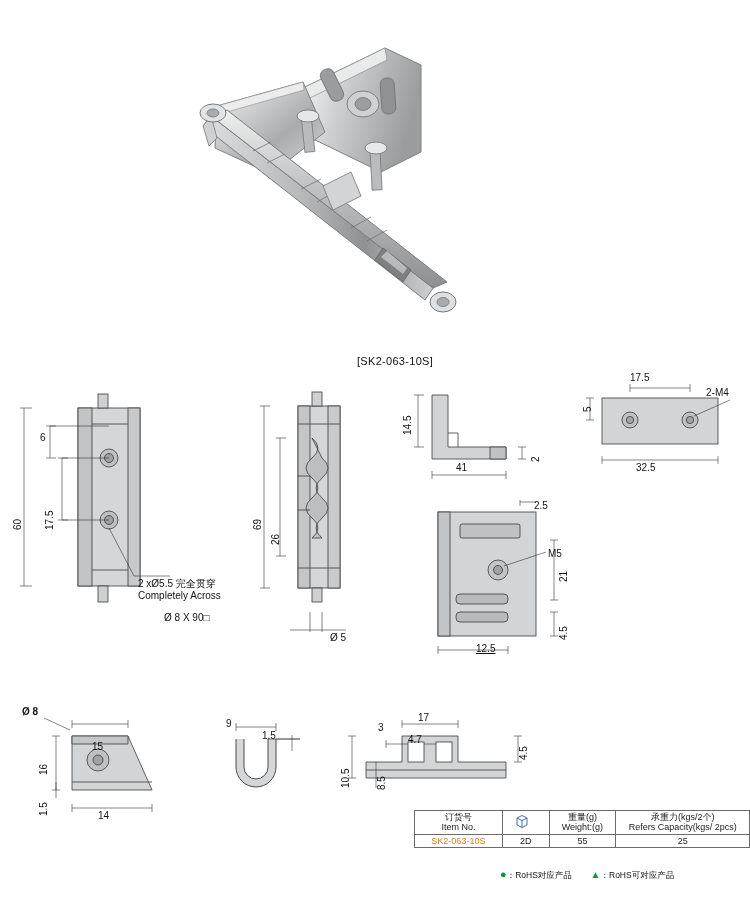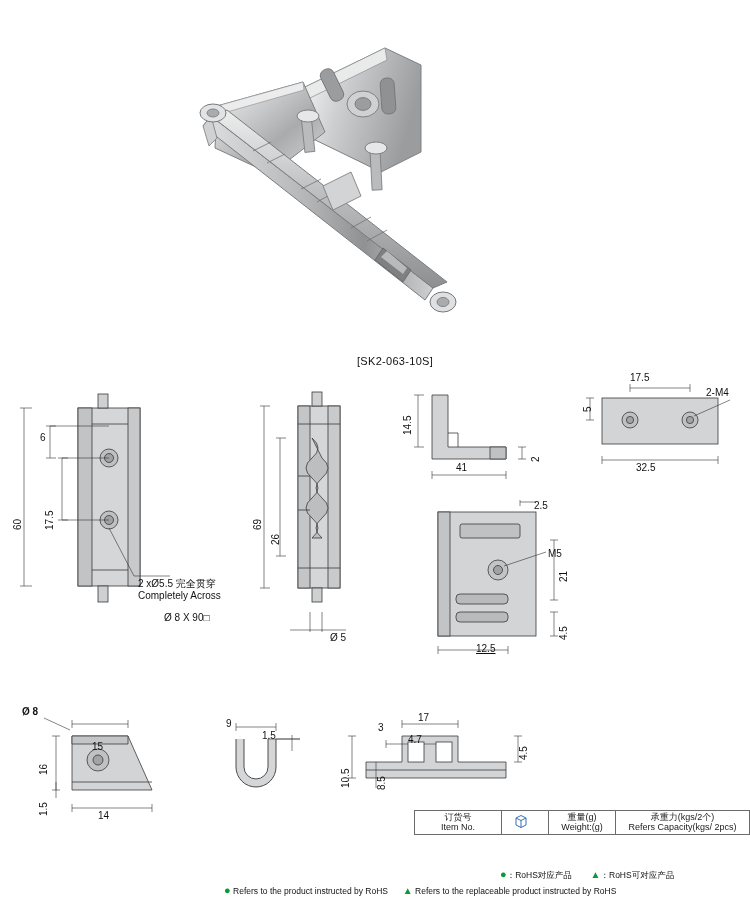--- a/index.html
+++ b/index.html
@@ -378,30 +378,29 @@
         </td>
         <td style="width:48px;margin-top:32px;">
           <div>重量(g)</div>
           <div>Weight:(g)</div>
         </td>
         <td style="width:138px;">
           <div>承重力(kgs/2个)</div>
           <div>Refers Capacity(kgs/ 2pcs)</div>
         </td>
       </tr>
+      <tr>
+        <td class="itemcell">SK2-063-10S</td>
+        <td>2D</td>
+        <td>55</td>
+        <td>25</td>
+      </tr>
     </tbody>
       </table>
   </div>
 
   <div class="abs legend" style="left:500px;top:868px;">
     <span class="dotg">●</span><span>：RoHS对应产品</span>
     <span style="display:inline-block;width:14px;"></span>
     <span class="trig">▲</span><span>：RoHS可对应产品</span>
   </div>
-  <div class="abs legend" style="left:224px;top:884px;">
-    <span class="dotg">●</span>
-    <span>Refers to the product instructed by RoHS</span>
-    <span style="display:inline-block;width:10px;"></span>
-    <span class="trig">▲</span>
-    <span>Refers to the replaceable product instructed by RoHS</span>
-  </div>
 
 </div>
 
 </body></html>

